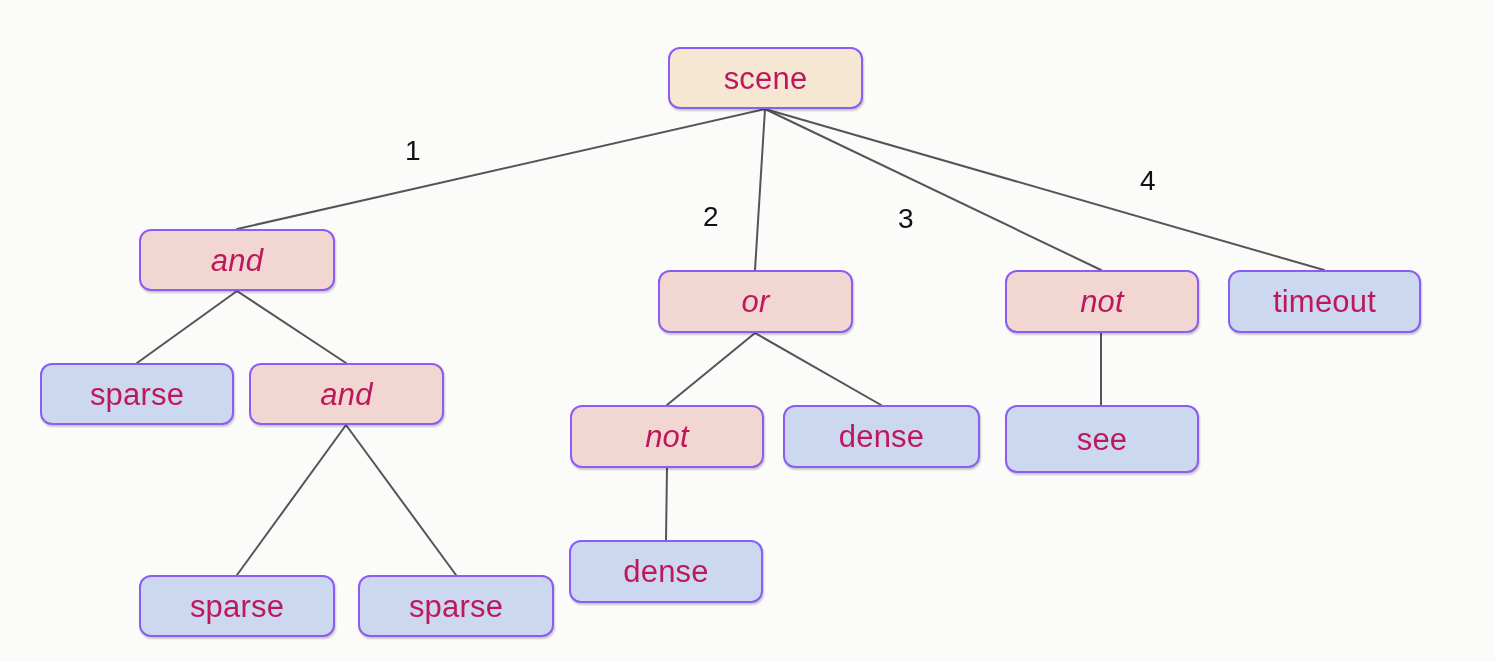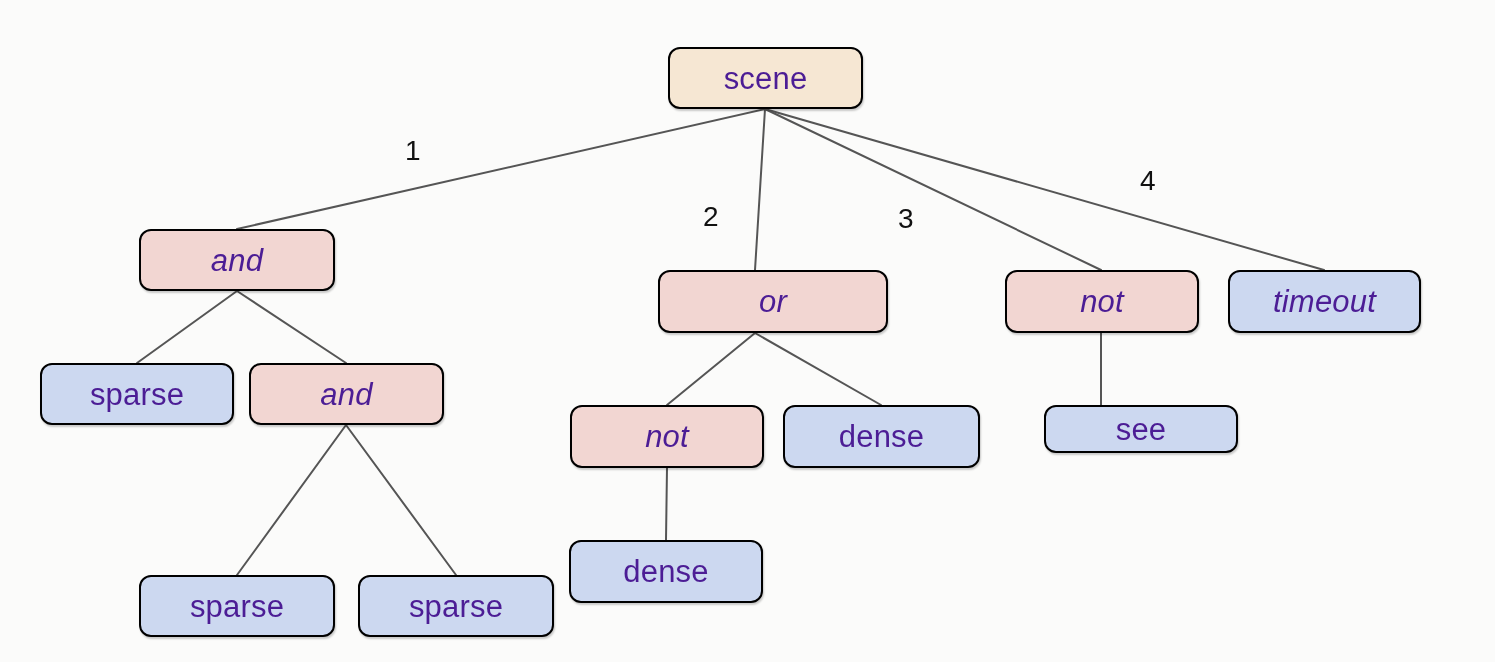--- a/index.html
+++ b/index.html
@@ -31,25 +31,25 @@
     stroke-width: 2;
     fill: none;
     stroke-linecap: round;
   }
   .node {
     position: absolute;
     box-sizing: border-box;
     display: flex;
     align-items: center;
     justify-content: center;
-    border: 2px solid #000000;
+    border: 2px solid #8b5cf6;
     border-radius: 12px;
     box-shadow: 1px 2px 2px rgba(0,0,0,0.20);
     font-size: 31px;
-    color: #4c1d95;
+    color: #be185d;
     letter-spacing: 0.2px;
     line-height: 1;
     white-space: nowrap;
     user-select: none;
   }
   .node-label {
     pointer-events: none;
   }
   .type-root {
     background: #f6e7d3;
@@ -90,42 +90,42 @@
       <line x1="1101" y1="333" x2="1101" y2="405" class="edge-line"></line>
     </svg>
 
   <div id="node-layer">
       <div class="node type-root" style="left: 668px; top: 47px; width: 195px; height: 62px;">
         <span class="node-label">scene</span>
       </div>
       <div class="node type-op" style="left: 139px; top: 229px; width: 196px; height: 62px;">
         <span class="node-label">and</span>
       </div>
-      <div class="node type-op" style="left: 658px; top: 270px; width: 230px; height: 63px;">
+      <div class="node type-op" style="left: 658px; top: 270px; width: 195px; height: 63px;">
         <span class="node-label">or</span>
       </div>
       <div class="node type-op" style="left: 1005px; top: 270px; width: 194px; height: 63px;">
         <span class="node-label">not</span>
       </div>
-      <div class="node type-leaf" style="left: 1228px; top: 270px; width: 193px; height: 63px; font-style: italic;">
+      <div class="node type-leaf" style="left: 1228px; top: 270px; width: 193px; height: 63px;">
         <span class="node-label">timeout</span>
       </div>
       <div class="node type-leaf" style="left: 40px; top: 363px; width: 194px; height: 62px;">
         <span class="node-label">sparse</span>
       </div>
       <div class="node type-op" style="left: 249px; top: 363px; width: 195px; height: 62px;">
         <span class="node-label">and</span>
       </div>
       <div class="node type-op" style="left: 570px; top: 405px; width: 194px; height: 63px;">
         <span class="node-label">not</span>
       </div>
       <div class="node type-leaf" style="left: 783px; top: 405px; width: 197px; height: 63px;">
         <span class="node-label">dense</span>
       </div>
-      <div class="node type-leaf" style="left: 1044px; top: 405px; width: 194px; height: 48px;">
+      <div class="node type-leaf" style="left: 1005px; top: 405px; width: 194px; height: 68px;">
         <span class="node-label">see</span>
       </div>
       <div class="node type-leaf" style="left: 569px; top: 540px; width: 194px; height: 63px;">
         <span class="node-label">dense</span>
       </div>
       <div class="node type-leaf" style="left: 139px; top: 575px; width: 196px; height: 62px;">
         <span class="node-label">sparse</span>
       </div>
       <div class="node type-leaf" style="left: 358px; top: 575px; width: 196px; height: 62px;">
         <span class="node-label">sparse</span>

